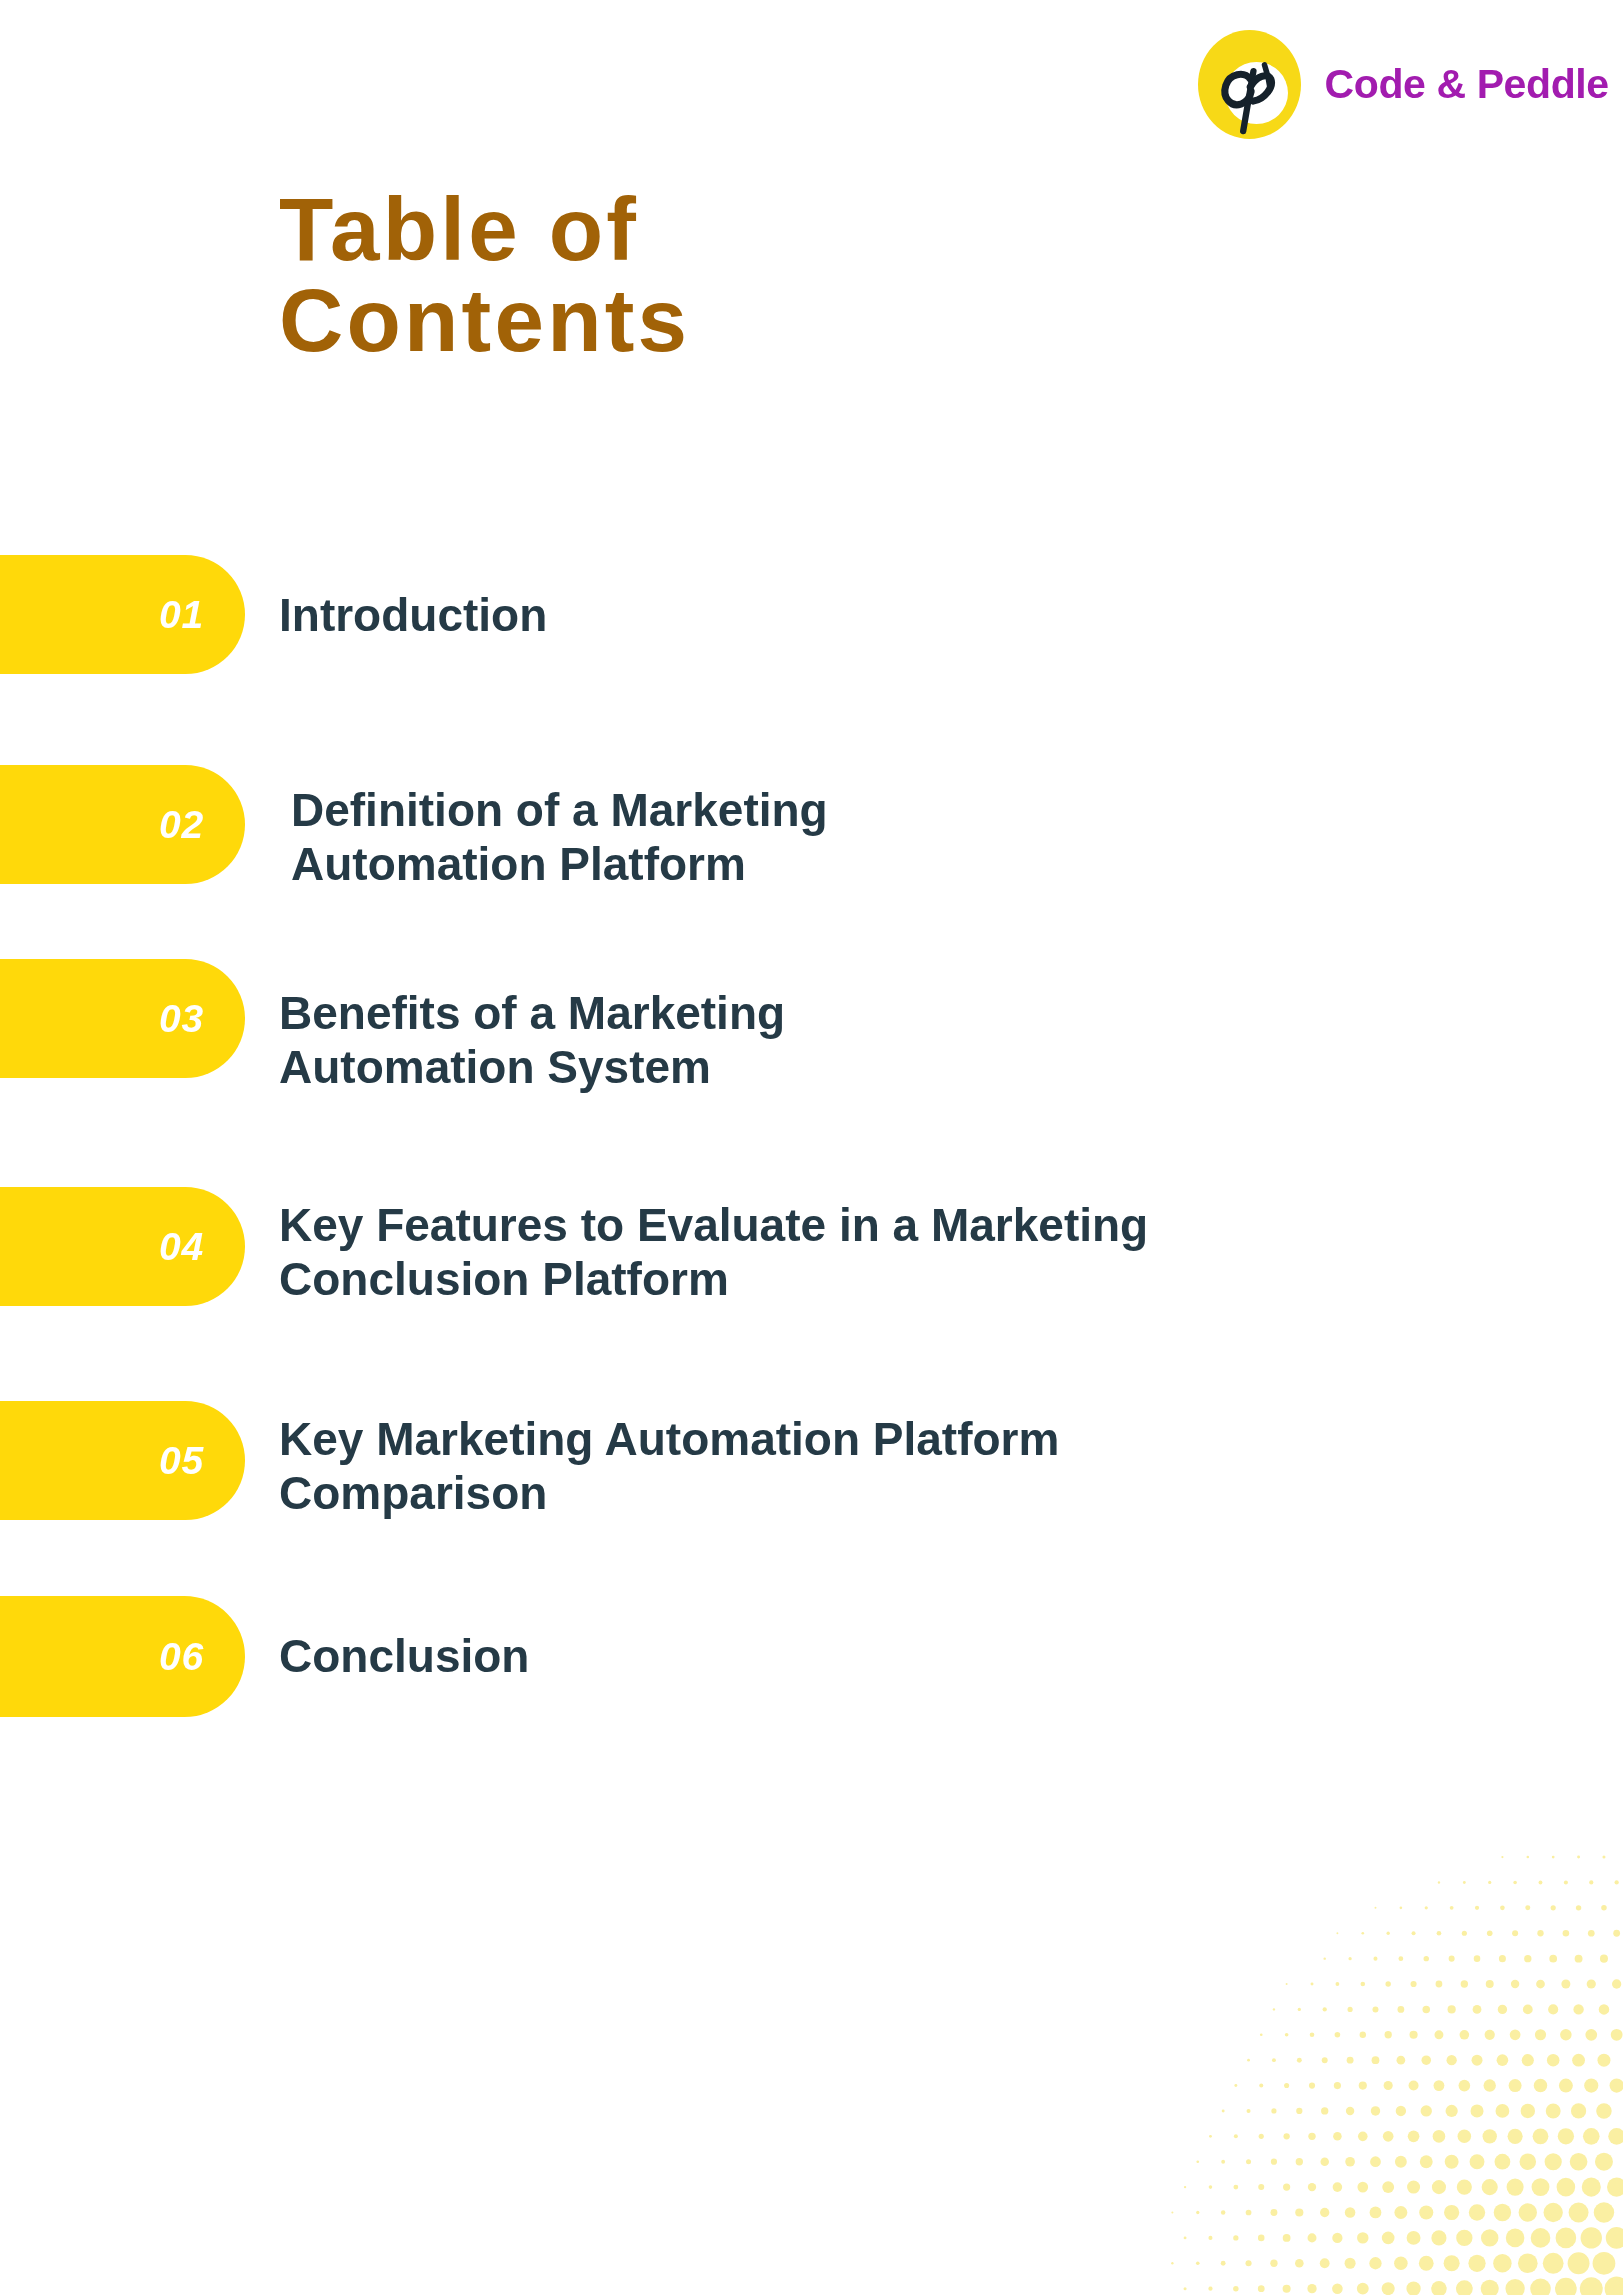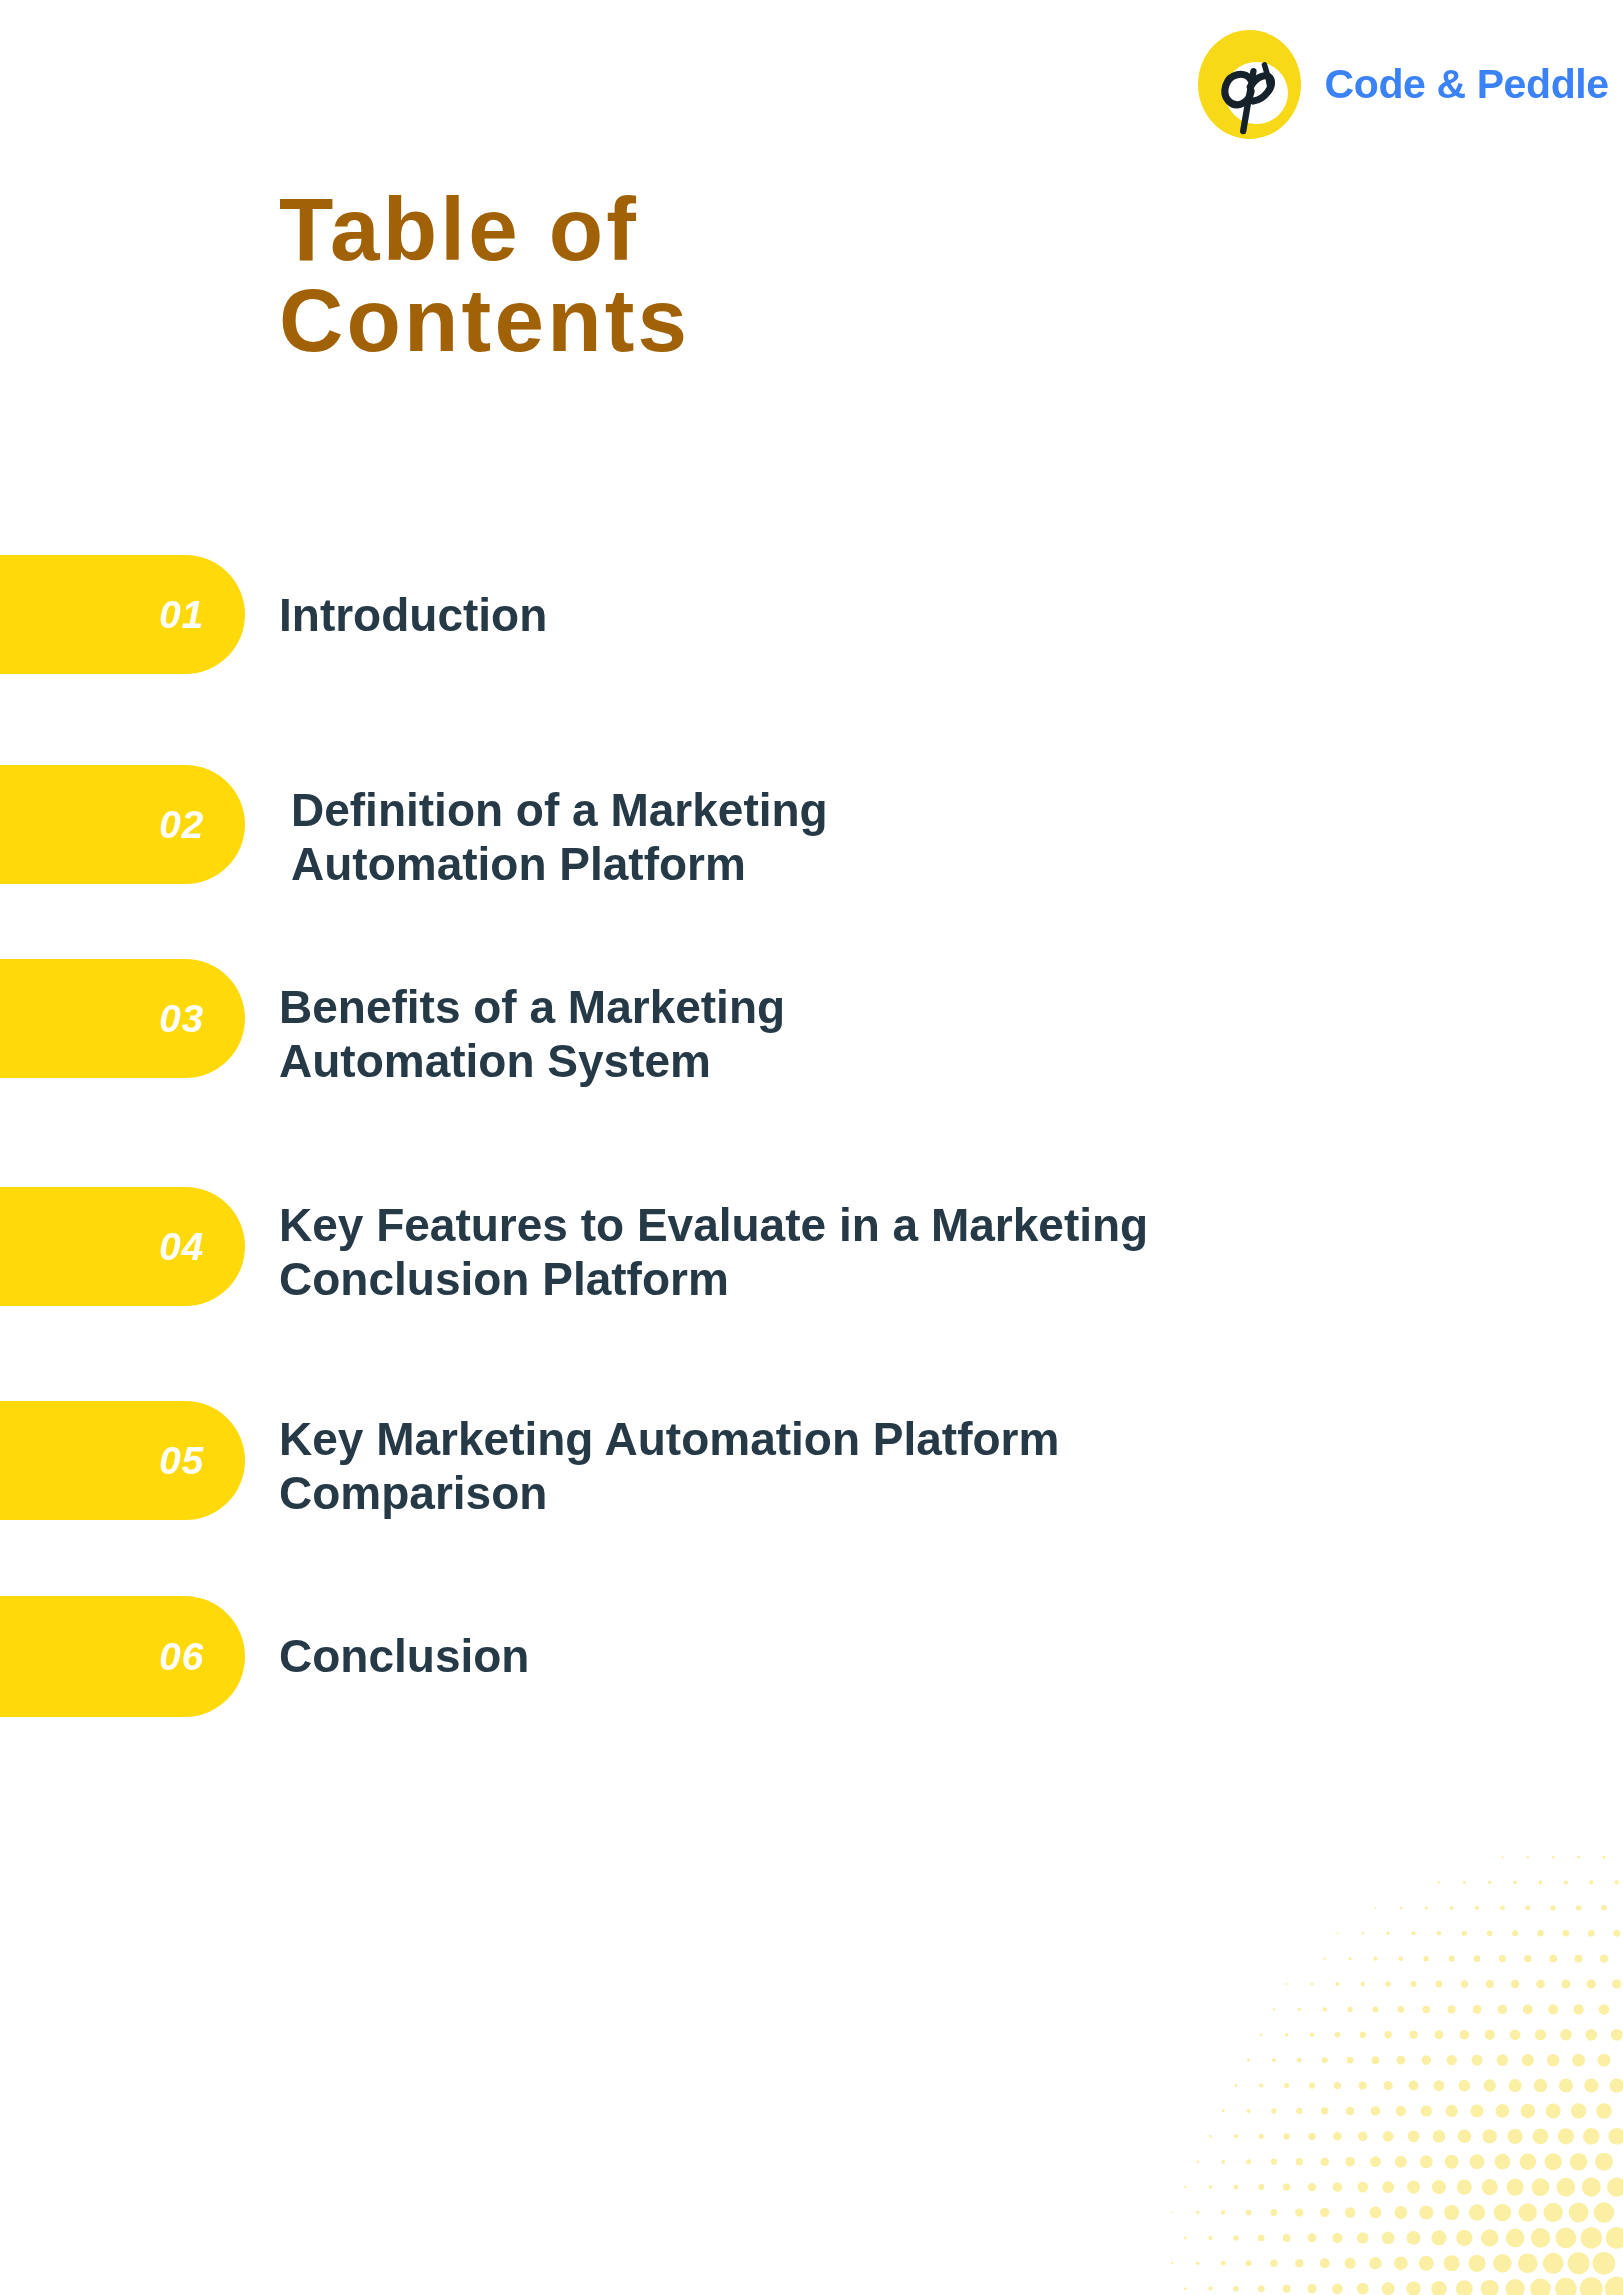--- a/index.html
+++ b/index.html
@@ -54,21 +54,21 @@
   .brand-mark .cp {
     position: absolute;
     left: 0;
     top: 0;
     width: 109px;
     height: 109px;
   }
   .brand-name {
     font-size: 41px;
     font-weight: bold;
-    color: #3b82f6;
+    color: #a21caf;
     letter-spacing: -0.4px;
     white-space: nowrap;
   }
 
   
   .page-title {
     position: absolute;
     left: 279px;
     top: 184px;
     width: 713px;
@@ -170,21 +170,21 @@
       <div class="toc-pill" style="top:0;height:119px;">
         <span class="toc-number">02</span>
       </div>
       <div class="toc-label" style="top:18px;width:713px;margin-left:12px;">Definition of a Marketing Automation Platform</div>
     </div>
 
     <div class="toc-item" style="top:959px;height:119px;">
       <div class="toc-pill" style="top:0;height:119px;">
         <span class="toc-number">03</span>
       </div>
-      <div class="toc-label" style="top:21px;width:698px;">Benefits of a Marketing Automation System</div>
+      <div class="toc-label" style="top:27px;width:698px;">Benefits of a Marketing Automation System</div>
     </div>
 
     <div class="toc-item" style="top:1187px;height:119px;">
       <div class="toc-pill" style="top:0;height:119px;">
         <span class="toc-number">04</span>
       </div>
       <div class="toc-label" style="top:11px;width:872px;">Key Features to Evaluate in a Marketing Conclusion Platform</div>
     </div>
 
     <div class="toc-item" style="top:1401px;height:119px;">

